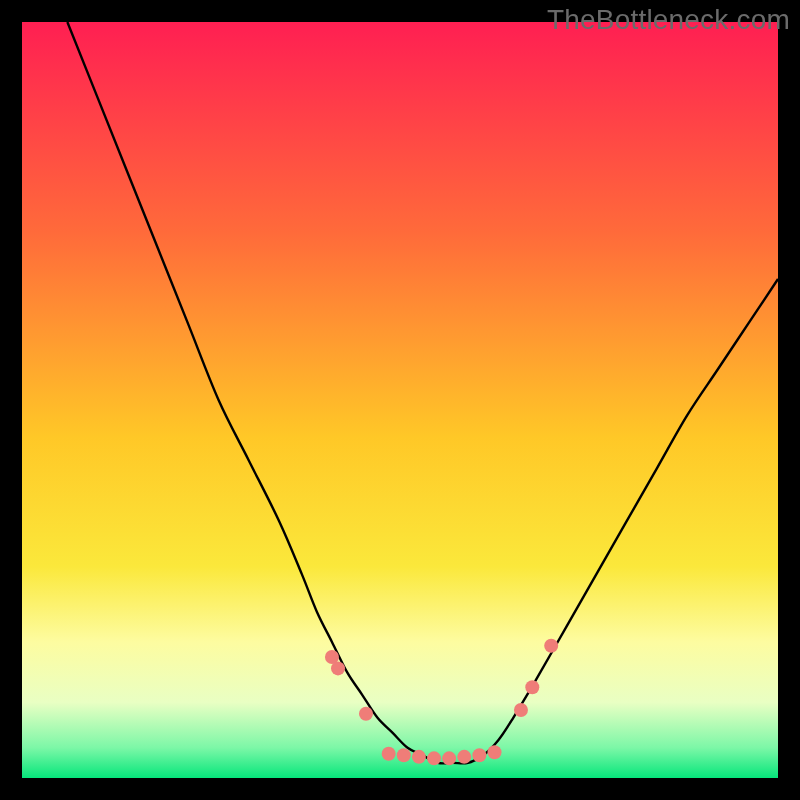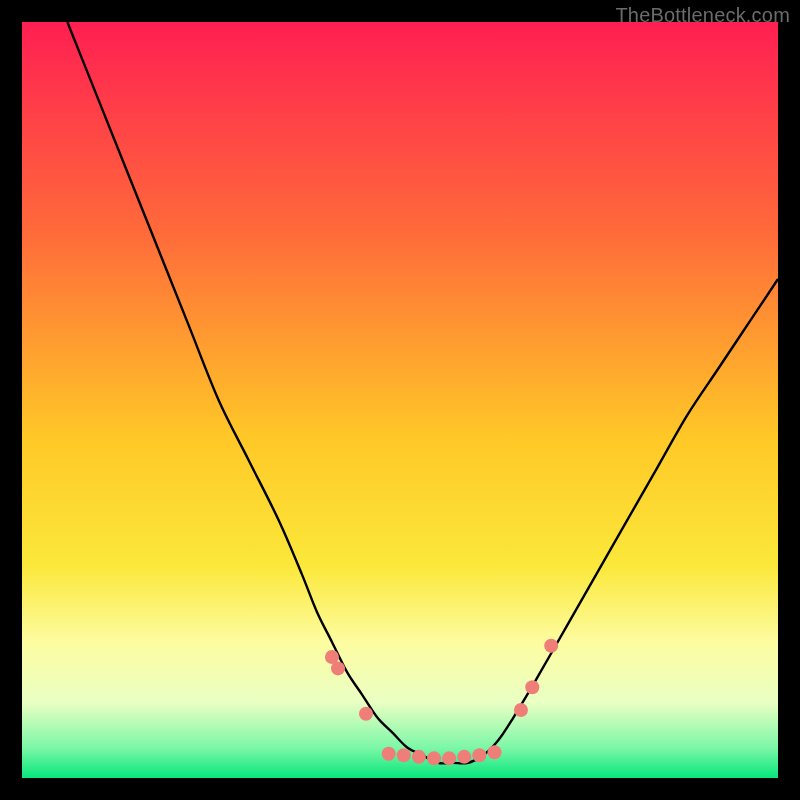--- a/index.html
+++ b/index.html
@@ -23,21 +23,21 @@
     left: 0;
     top: 0;
     width: 756px;
     height: 756px;
   }
   .watermark {
     position: absolute;
     top: 4px;
     right: 10px;
     font-family: Arial, Helvetica, sans-serif;
-    font-size: 20px;
+    font-size: 28px;
     color: #6b6b6b;
     letter-spacing: 0.2px;
     font-weight: 500;
   }
 </style>
 </head>
 <body>
 
 <div class="frame">
   <svg class="plot" viewBox="0 0 756 756">

